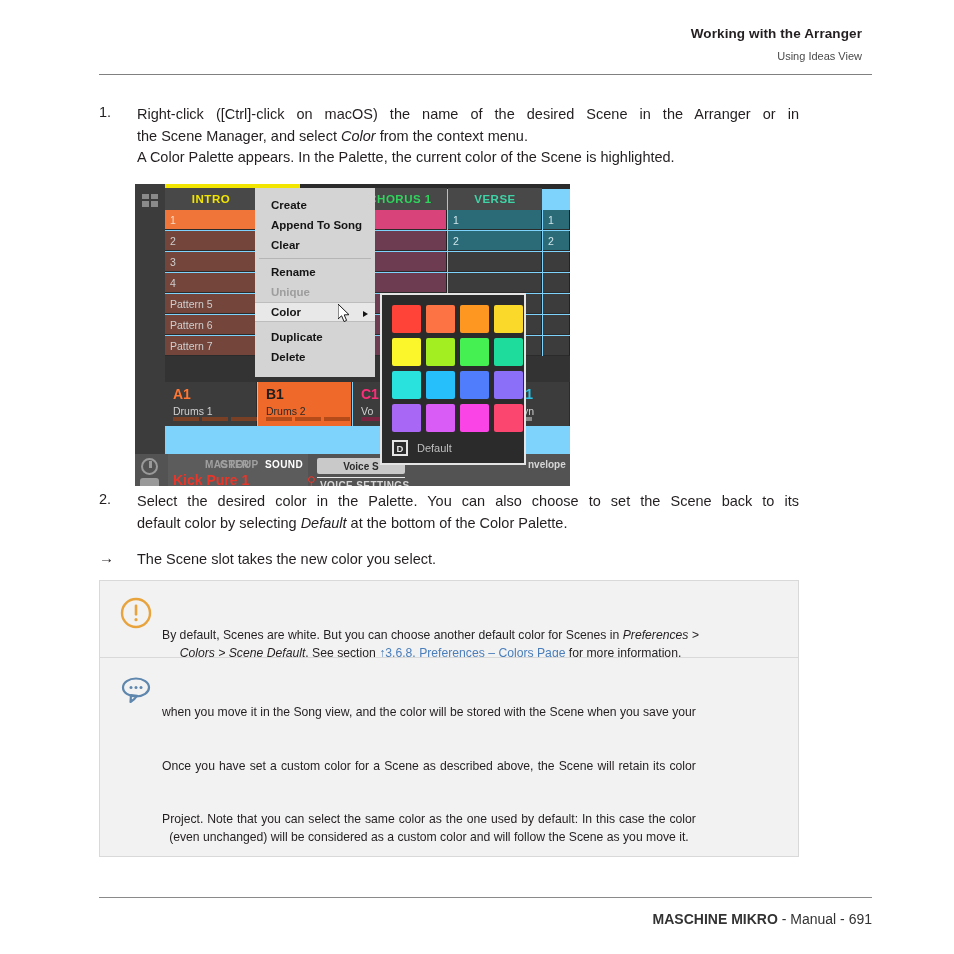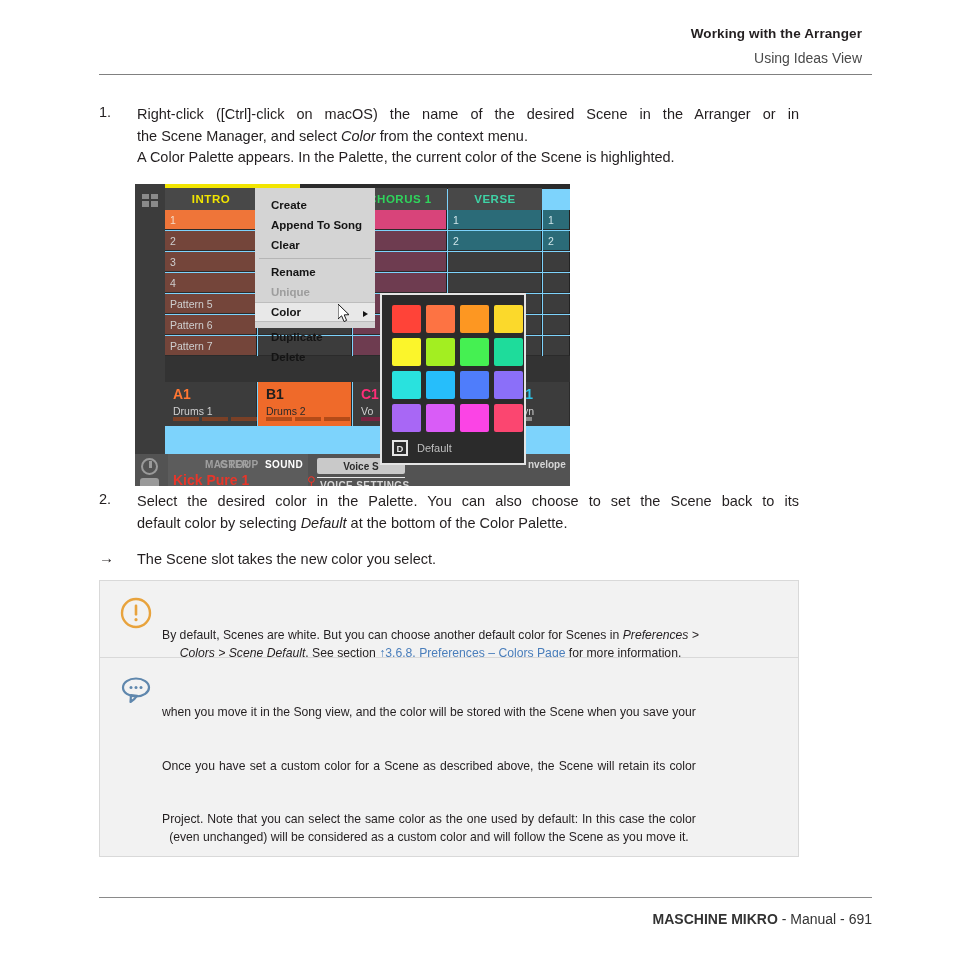--- a/index.html
+++ b/index.html
@@ -9,21 +9,21 @@
     background:#ffffff;
     font-family:"Liberation Sans", sans-serif;
     color:#231f20;
     position:relative;
     overflow:hidden;
   }
 
   
   .page-header { position:absolute; left:89px; top:26px; width:773px; text-align:right; }
   .hdr-title { font-size:13.5px; font-weight:bold; color:#231f20; letter-spacing:.1px; }
-  .hdr-sub   { font-size:14px; color:#4a4a4a; margin-top:9px; }
+  .hdr-sub   { font-size:11px; color:#4a4a4a; margin-top:9px; }
   .hdr-rule  { position:absolute; left:99px; top:74px; width:773px; height:1px; background:#808080; }
 
   
   .step { position:absolute; display:flex; }
   .step-num { width:38px; flex:0 0 38px; font-size:14.5px; color:#231f20; }
   .step-body { width:662px; font-size:14.5px; line-height:21.5px; color:#231f20; text-align:justify; }
   .step-body .jl { text-align:justify; text-align-last:justify; display:block; }
   .step-body .nl { display:block; text-align:left; }
   i.em { font-style:italic; }
 
@@ -79,21 +79,21 @@
   .bb-mag { position:absolute; left:172px; top:20px; font-size:12px; color:#e8362a; }
   .bb-btn { position:absolute; left:182px; top:4px; width:88px; height:16px; background:#c9c9c9;
             border-radius:2px; font-size:10px; font-weight:bold; color:#2b2b2b;
             display:flex; align-items:center; justify-content:center; }
   .bb-vs { position:absolute; left:185px; top:26px; font-size:10px; font-weight:bold; color:#d6d6d6; letter-spacing:.4px; }
   .bb-vline { position:absolute; left:182px; top:23px; width:88px; height:1px; background:#e9e9e9; }
   .bb-env { position:absolute; left:393px; top:5px; font-size:10px; font-weight:bold; color:#d6d6d6; }
 
   
   .ctxmenu {
-    position:absolute; left:255px; top:188px; width:120px; height:140px;
+    position:absolute; left:255px; top:188px; width:120px; height:189px;
     background:#d4d4d4; z-index:20;text-align:center;
   }
   .ctxitem { height:20px; display:flex; align-items:center; padding-left:16px;
              font-size:11.5px; font-weight:bold; color:#141414; }
   .ctxitem.dim { color:#9d9d9d; }
   .ctxitem.sel { background:#e8e8e8; border-top:1px solid #bdbdbd; border-bottom:1px solid #bdbdbd; position:relative; }
   .ctxsep { height:1px; background:#b5b5b5; margin:3px 4px; }
   .ctx-arrow { position:absolute; right:7px; top:8px; width:0;height:0;
                border-left:5px solid #141414; border-top:3.5px solid transparent; border-bottom:3.5px solid transparent; }
   .ctx-pad-top { height:7px; }

